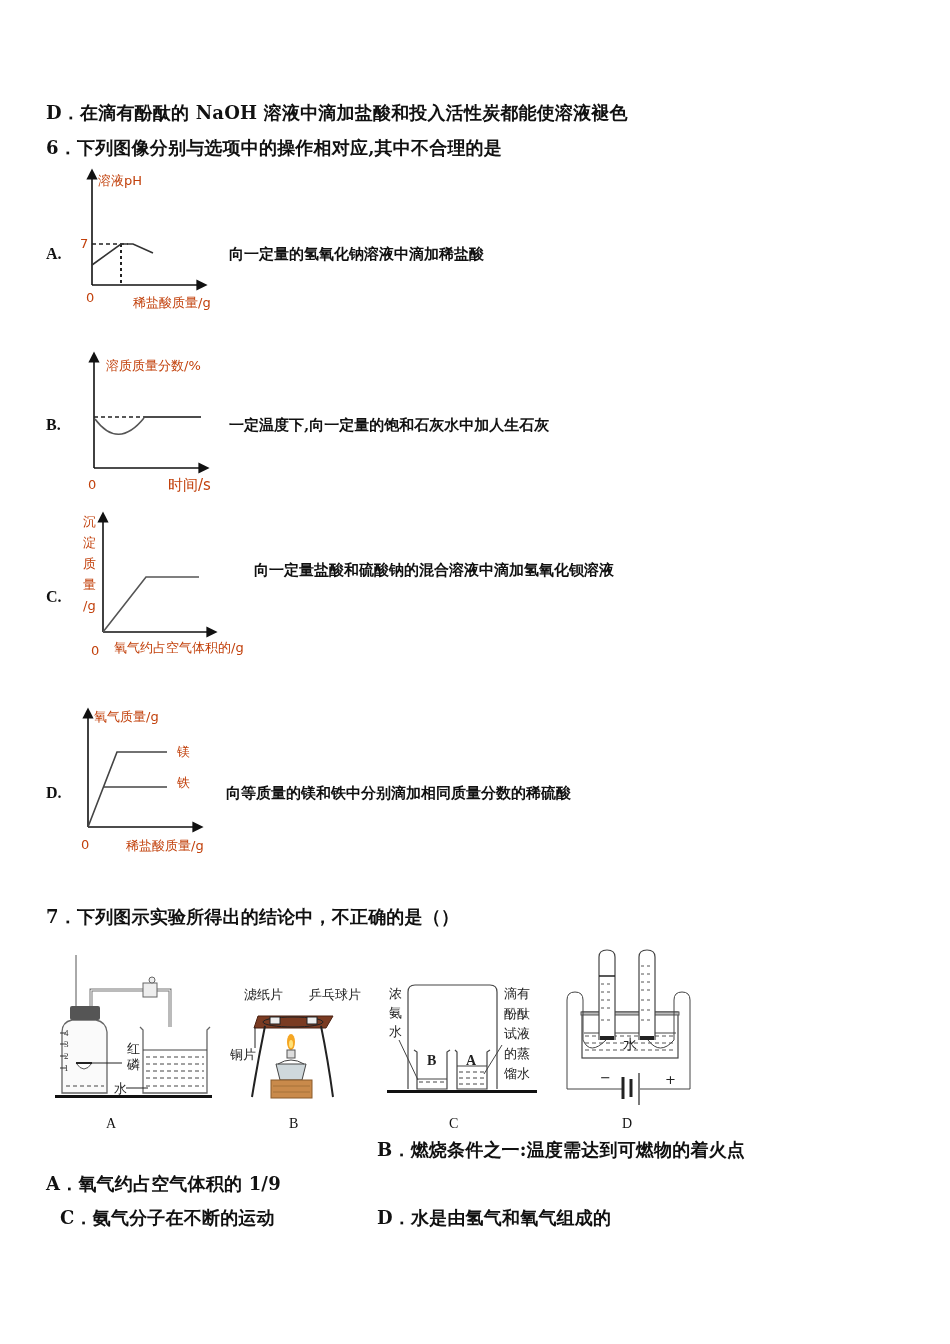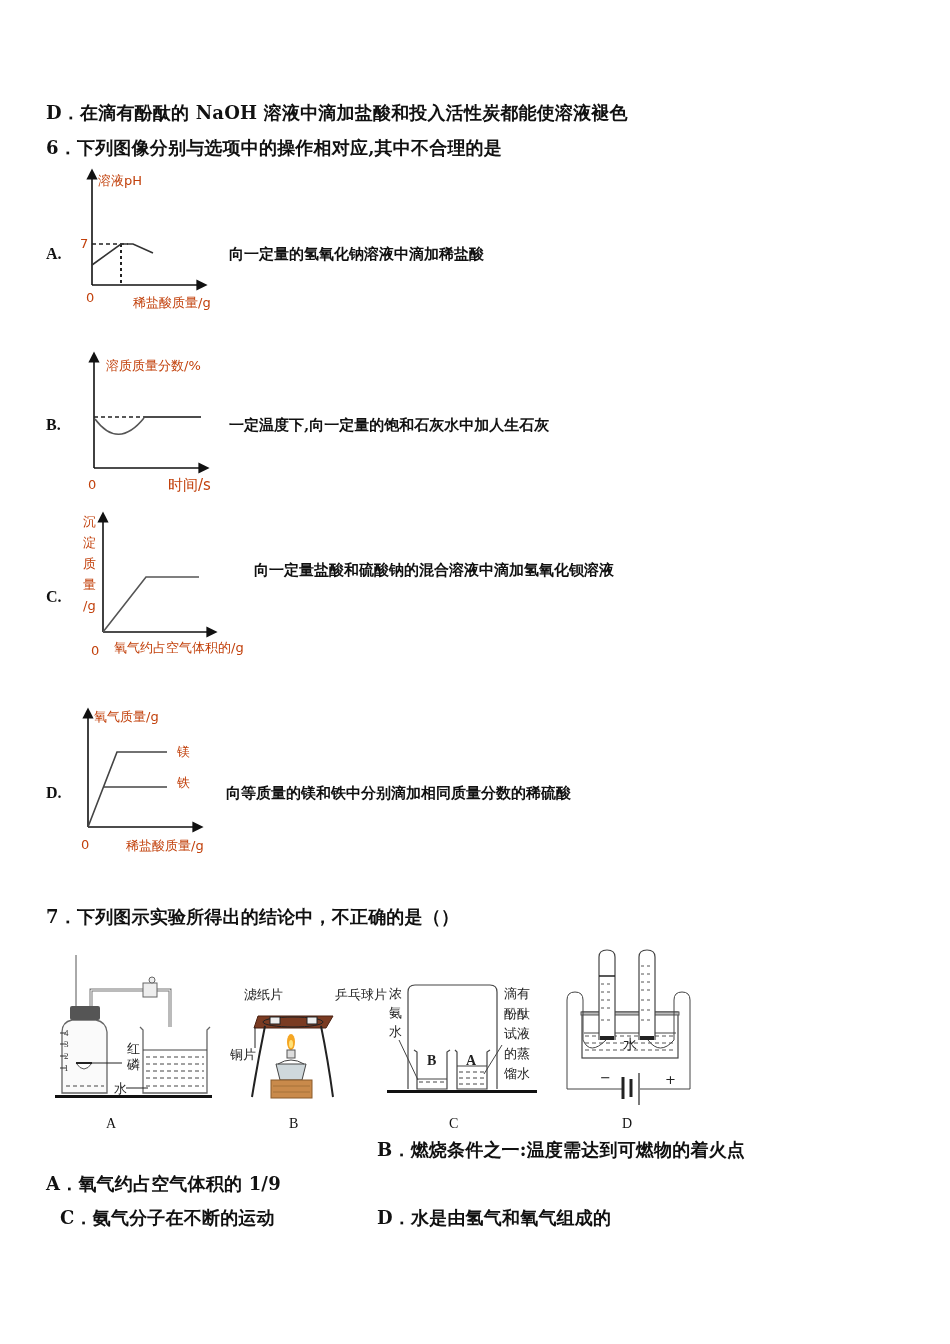--- a/index.html
+++ b/index.html
@@ -181,21 +181,21 @@
     <path d="M276,1064 L306,1064 L302,1080 L280,1080 Z" fill="#cfd8dc" stroke="#444"></path>
     <path d="M278,1064 Q291,1056 304,1064" fill="none" stroke="#444"></path>
 
     <rect x="271" y="1080" width="41" height="18" fill="#c98a4b" stroke="#8a5a2a"></rect>
     <line x1="273" y1="1086" x2="310" y2="1086" stroke="#a06c35" stroke-width="0.8"></line>
     <line x1="273" y1="1092" x2="310" y2="1092" stroke="#a06c35" stroke-width="0.8"></line>
 
     <line x1="255" y1="1027" x2="255" y2="1048" stroke="#222" stroke-width="1"></line>
   </svg>
   <div class="abs small" style="left:244px;top:986px;">滤纸片</div>
-  <div class="abs small" style="left:309px;top:986px;margin-left:26px;">乒乓球片</div>
+  <div class="abs small" style="left:309px;top:986px;">乒乓球片</div>
   <div class="abs small" style="left:230px;top:1046px;">铜片</div>
   <div class="abs fig-cap" style="left:289px;top:1116px;">B</div>
 </div>
 
 <div>
   <svg width="950" height="1344" style="left:0;top:0;">
     <rect x="387" y="1090" width="150" height="3" fill="#111"></rect>
 
     <path d="M408,1089 L408,992 Q408,985 415,985 L490,985 Q497,985 497,992 L497,1089" fill="none" stroke="#444" stroke-width="1.2"></path>
 

